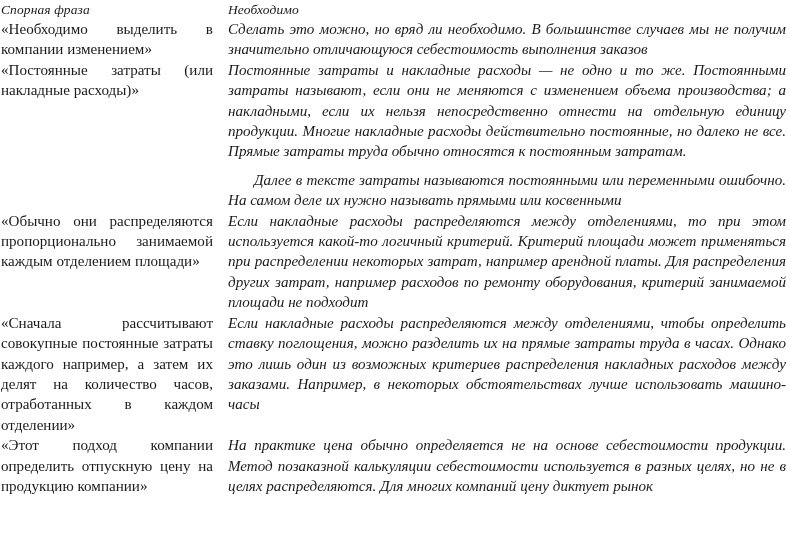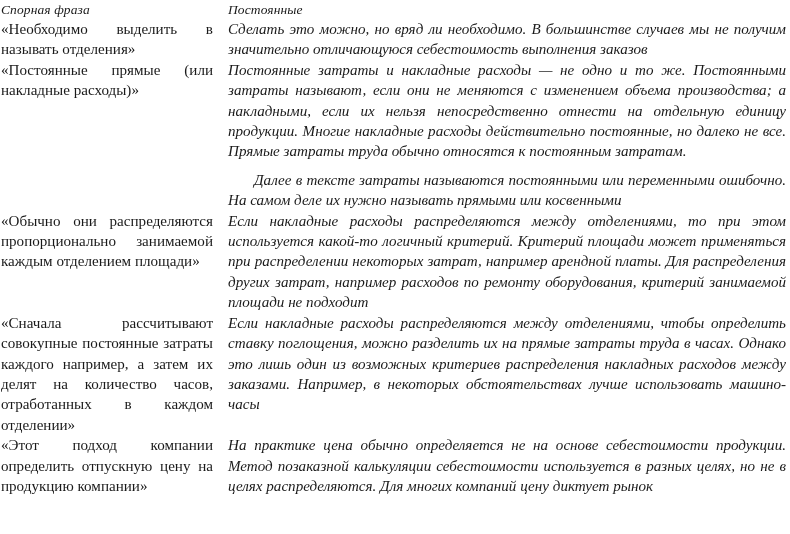--- a/index.html
+++ b/index.html
@@ -93,36 +93,36 @@
   <table class="doc-table">
     <colgroup>
       <col class="col-phrase">
       <col class="col-gap">
       <col class="col-expl">
     </colgroup>
     <thead>
       <tr>
         <th class="hdr">Спорная фраза</th>
         <th class="hdr"></th>
-        <th class="hdr">Постоянные</th>
+        <th class="hdr">Необходимо</th>
       </tr>
     </thead>
     <tbody id="table-body">
         <tr>
           <td class="cell phrase">
-            <p>«Необходимо выделить в называть отделения»</p>
+            <p>«Необходимо выделить в компании изменением»</p>
           </td>
           <td class="cell"></td>
           <td class="cell expl">
             <p>Сделать это можно, но вряд ли необходимо. В большинстве случаев мы не получим значительно отличающуюся себестоимость выполнения заказов</p>
           </td>
         </tr>
         <tr>
           <td class="cell phrase">
-            <p>«Постоянные прямые (или накладные расходы)»</p>
+            <p>«Постоянные затраты (или накладные расходы)»</p>
           </td>
           <td class="cell"></td>
           <td class="cell expl">
             <p>Постоянные затраты и накладные расходы — не одно и то же. Постоянными затраты называют, если они не меняются с изменением объема производства; а накладными, если их нельзя непосредственно отнести на отдельную единицу продукции. Многие накладные расходы действительно постоянные, но далеко не все. Прямые затраты труда обычно относятся к постоянным затратам.</p>
             <p class="indent">Далее в тексте затраты называются постоянными или переменными ошибочно. На самом деле их нужно называть прямыми или косвенными</p>
           </td>
         </tr>
         <tr>
           <td class="cell phrase">
             <p>«Обычно они распределяются пропорционально занимаемой каждым отделением площади»</p>

